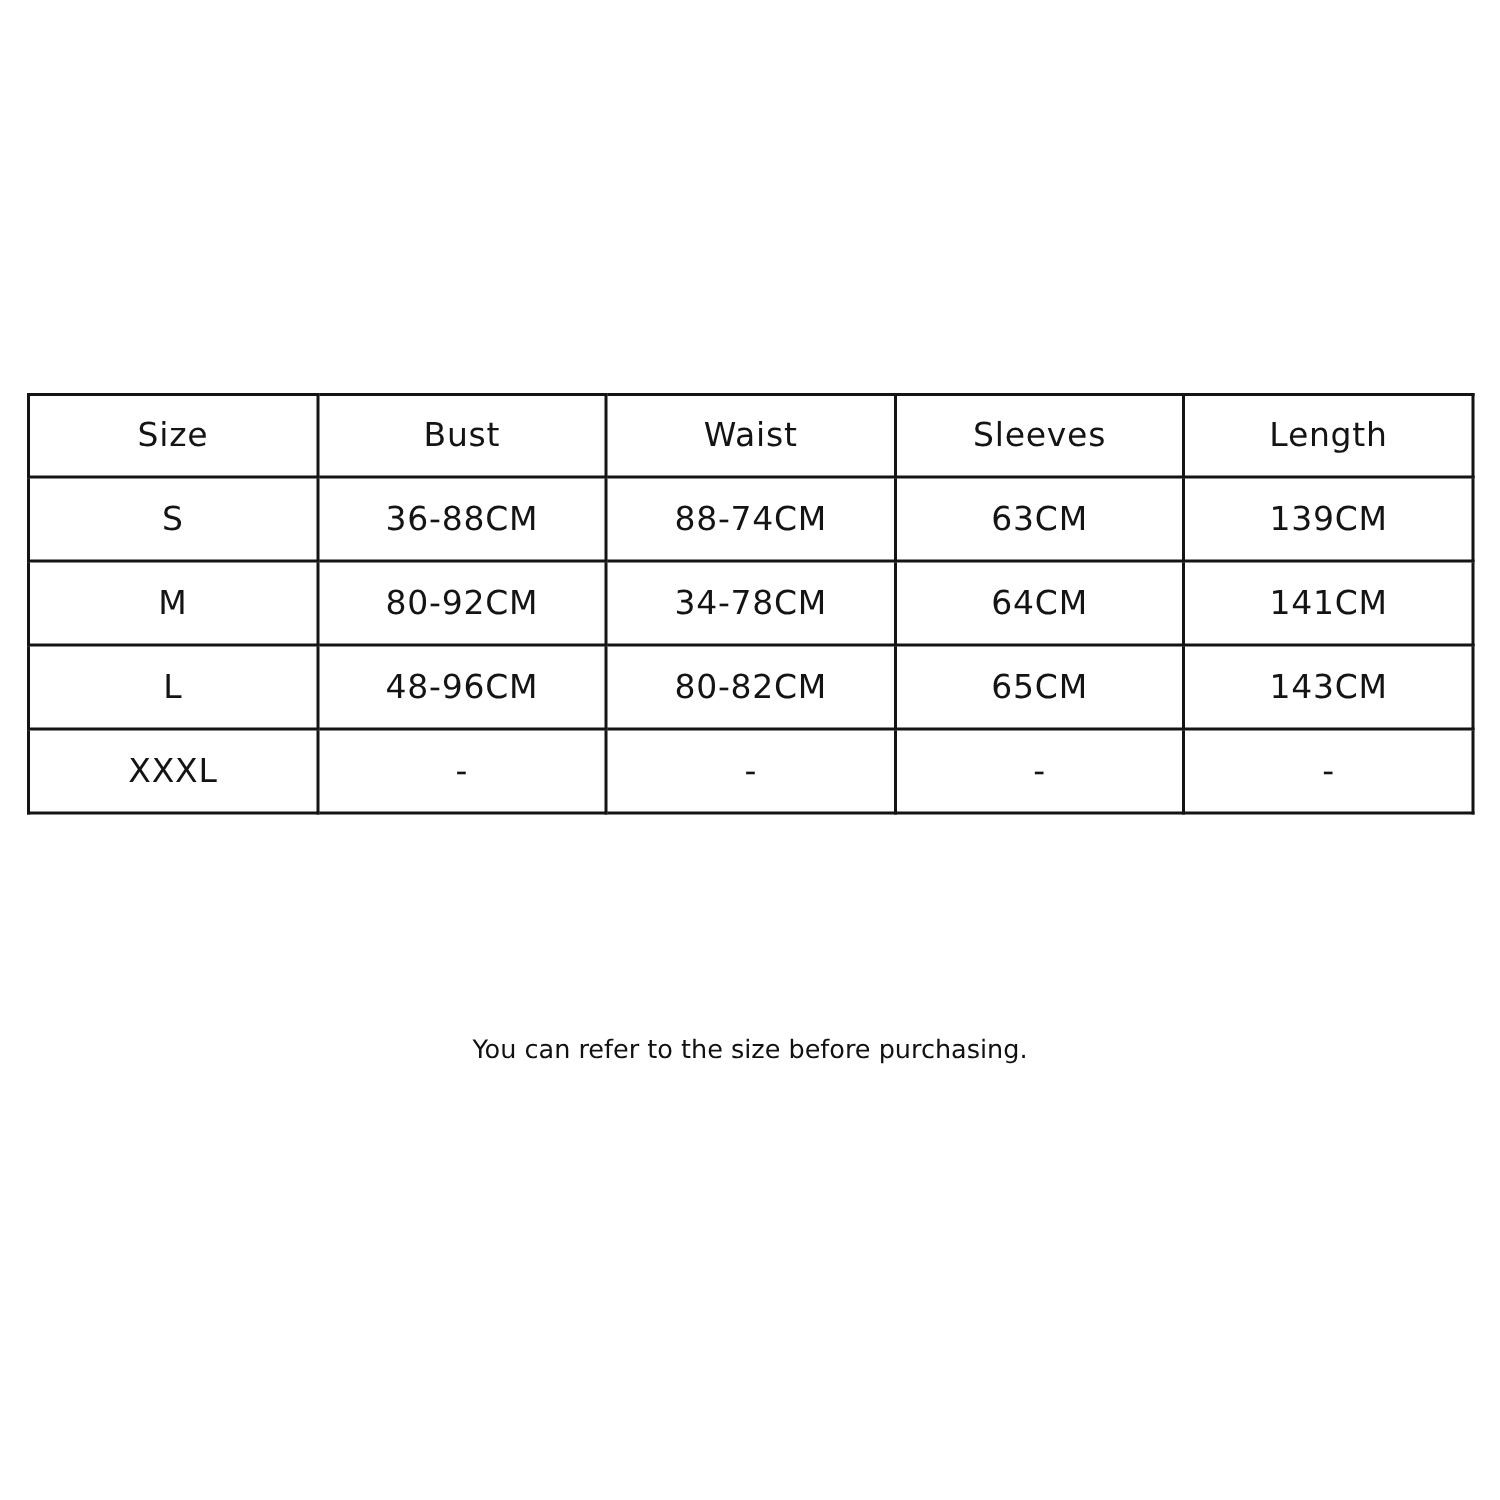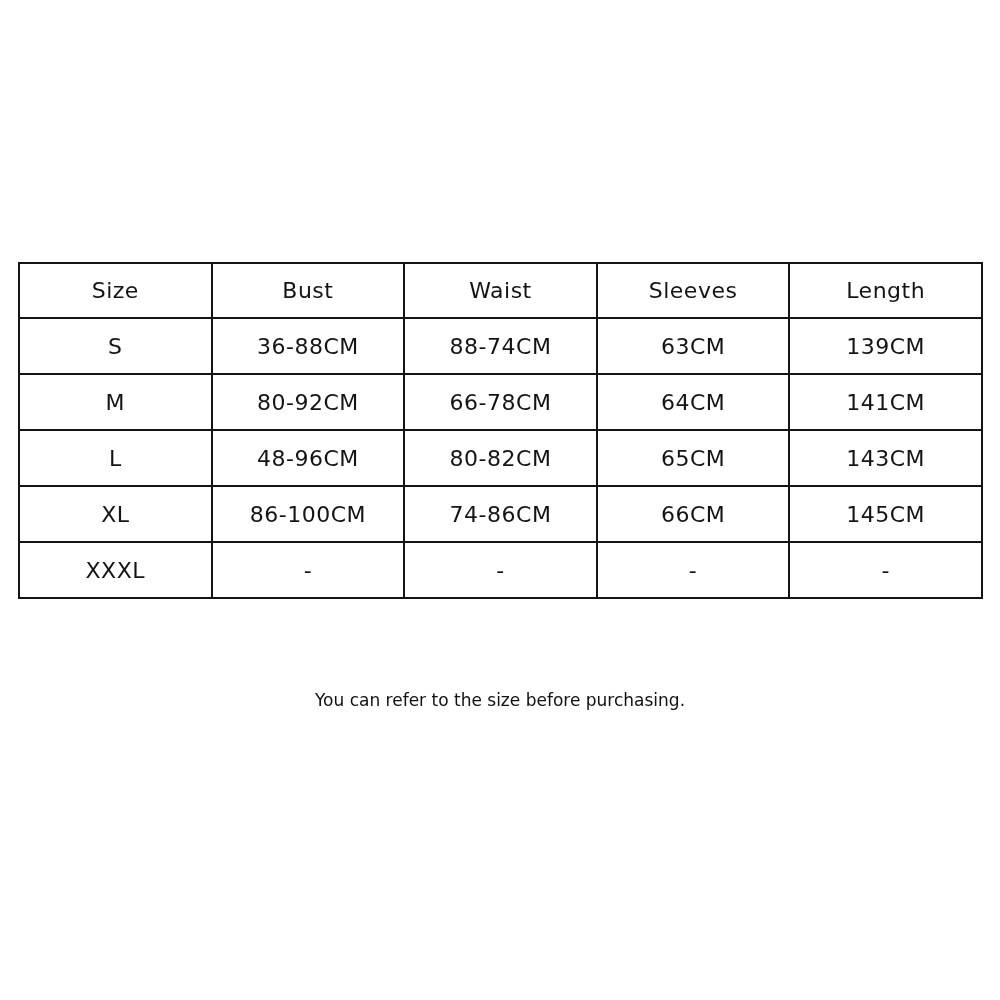--- a/index.html
+++ b/index.html
@@ -71,37 +71,30 @@
     <tr>
       <td>S</td>
       <td>36-88CM</td>
       <td>88-74CM</td>
       <td>63CM</td>
       <td>139CM</td>
     </tr>
     <tr>
       <td>M</td>
       <td>80-92CM</td>
-      <td>66-78CM</td>
+      <td>34-78CM</td>
       <td>64CM</td>
       <td>141CM</td>
     </tr>
     <tr>
       <td>L</td>
       <td>48-96CM</td>
       <td>80-82CM</td>
       <td>65CM</td>
       <td>143CM</td>
-    </tr>
-    <tr>
-      <td>XL</td>
-      <td>86-100CM</td>
-      <td>74-86CM</td>
-      <td>66CM</td>
-      <td>145CM</td>
     </tr>
     <tr>
       <td>XXXL</td>
       <td>-</td>
       <td>-</td>
       <td>-</td>
       <td>-</td>
     </tr>
   </tbody>
 </table>

